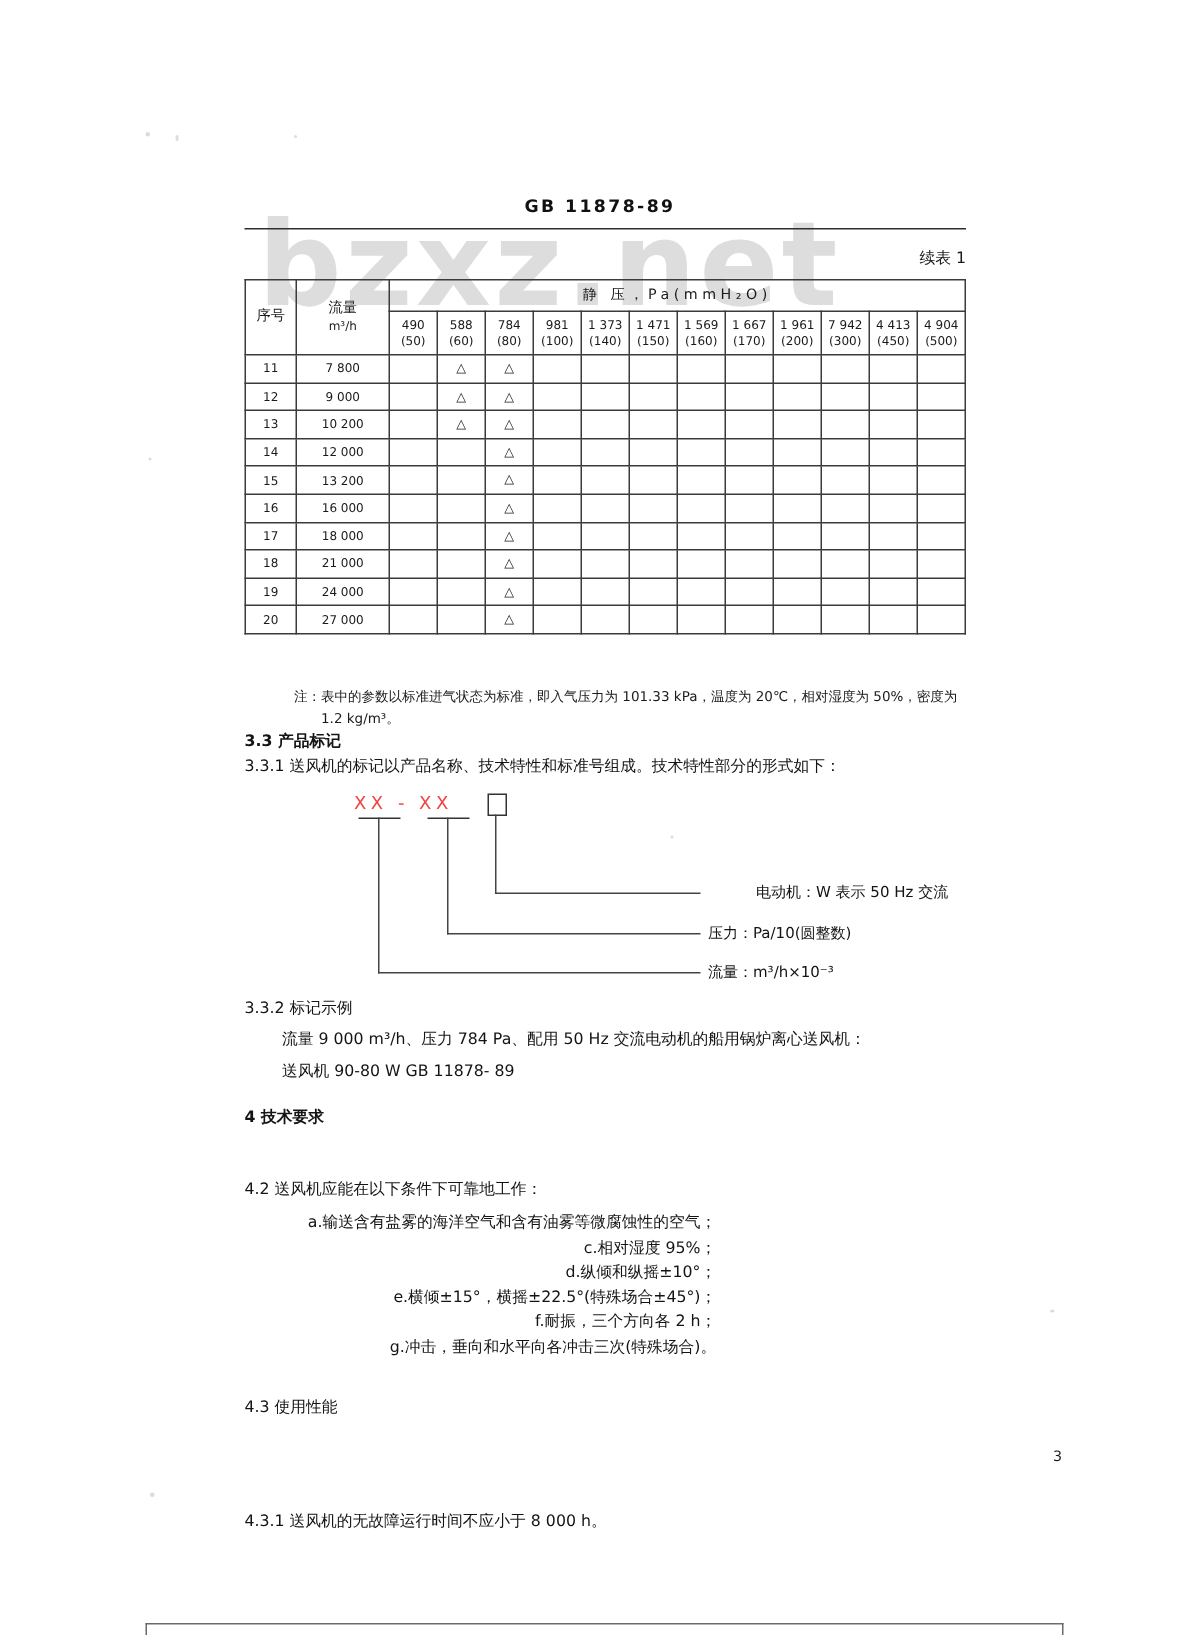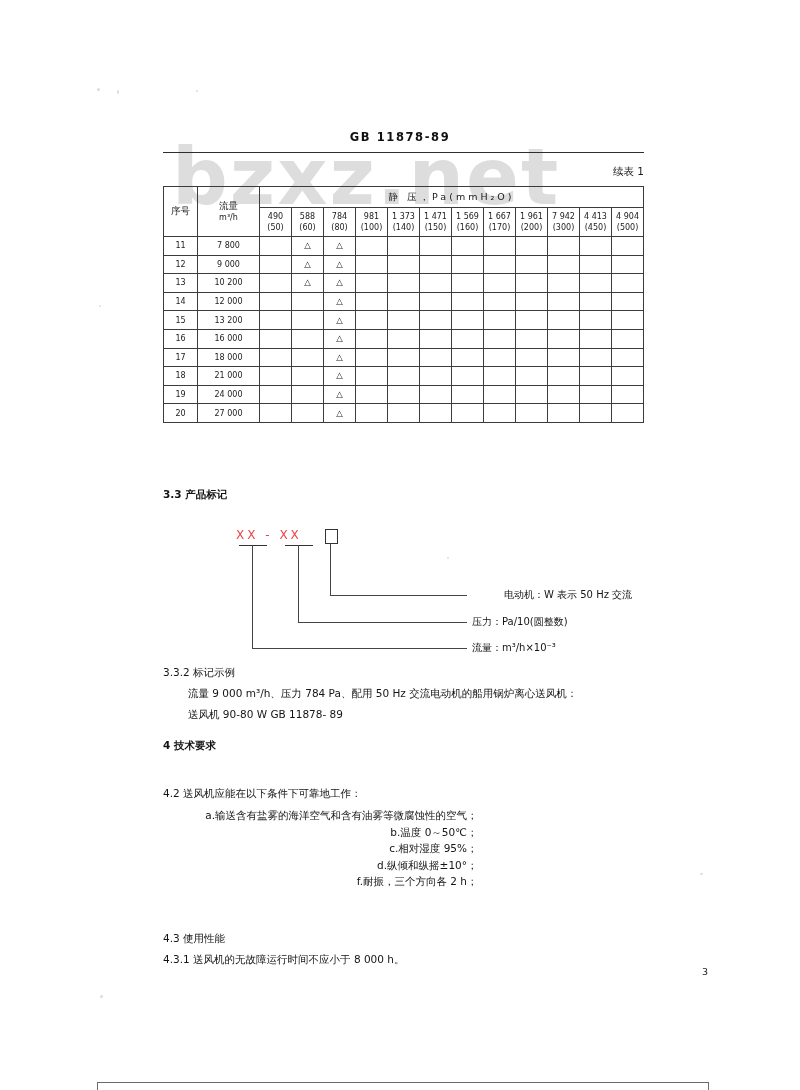--- a/index.html
+++ b/index.html
@@ -461,22 +461,27 @@
             <td></td>
             <td></td>
             <td></td>
             <td></td>
             <td></td>
           </tr>
         </tbody>
     </table>
   </div>
 
+  <div class="note">
+    <span>注：表中的参数以标准进气状态为标准，即入气压力为 101.33 kPa，温度为 20℃，相对湿度为 50%，密度为</span>
+    <span class="l2">1.2 kg/m³。</span>
+  </div>
 
   <div class="btxt sec-h" style="left:163px;top:487px;">3.3   产品标记</div>
+  <div class="btxt" style="left:163px;top:504px;">3.3.1   送风机的标记以产品名称、技术特性和标准号组成。技术特性部分的形式如下：</div>
 
   <div class="diagram">
     <div class="dg-code">XX  -  XX</div>
     <div class="dg-box"></div>
     <div class="ul-a"></div>
     <div class="ul-b"></div>
 
     <div class="vline" style="left:52px;top:17px;height:104px;"></div>
     <div class="hline" style="left:52px;top:120px;width:215px;"></div>
 
@@ -493,25 +498,26 @@
 
   <div class="btxt" style="left:163px;top:665px;">3.3.2   标记示例</div>
   <div class="btxt" style="left:188px;top:686px;">流量 9 000 m³/h、压力 784 Pa、配用 50 Hz 交流电动机的船用锅炉离心送风机：</div>
   <div class="btxt" style="left:188px;top:707px;">送风机   90-80 W   GB 11878- 89</div>
 
   <div class="btxt sec-h" style="left:163px;top:738px;">4  技术要求</div>
   <div class="btxt" style="left:163px;top:786px;">4.2   送风机应能在以下条件下可靠地工作：</div>
 
   <div class="lst" style="left:193px;top:807px;text-align:right;" id="cond-list">
       <span class="li"><span class="lab">a.</span><span>输送含有盐雾的海洋空气和含有油雾等微腐蚀性的空气；</span></span>
-      <span class="li"><span class="lab">b.</span><span>温度 0～50℃；</span></span>
       <span class="li"><span class="lab">c.</span><span>相对湿度 95%；</span></span>
       <span class="li"><span class="lab">d.</span><span>纵倾和纵摇±10°；</span></span>
+      <span class="li"><span class="lab">e.</span><span>横倾±15°，横摇±22.5°(特殊场合±45°)；</span></span>
       <span class="li"><span class="lab">f.</span><span>耐振，三个方向各 2 h；</span></span>
+      <span class="li"><span class="lab">g.</span><span>冲击，垂向和水平向各冲击三次(特殊场合)。</span></span>
     </div>
 
   <div class="btxt" style="left:163px;top:931px;">4.3   使用性能</div>
-  <div class="btxt" style="left:163px;top:952px;text-align:right;">4.3.1   送风机的无故障运行时间不应小于 8 000 h。</div>
+  <div class="btxt" style="left:163px;top:1007px;text-align:right;">4.3.1   送风机的无故障运行时间不应小于 8 000 h。</div>
 
   <div class="pageno">3</div>
 
   <div class="bottom-box"></div>
 </div>
 
 </body></html>

